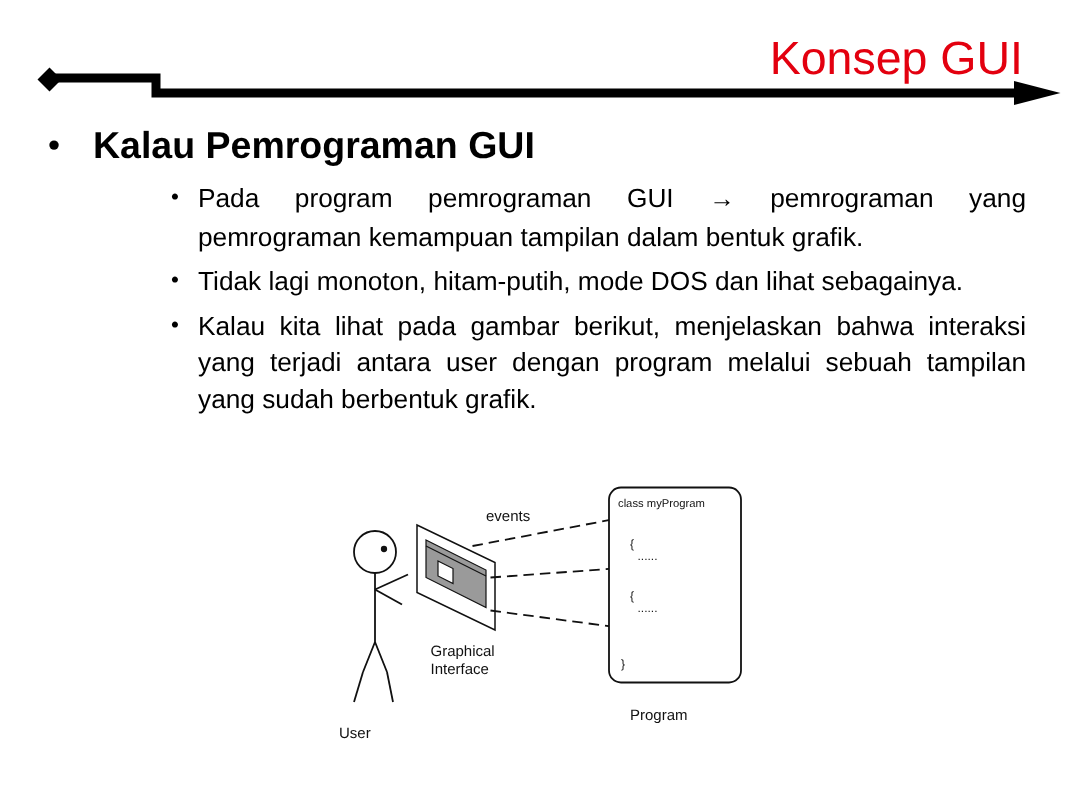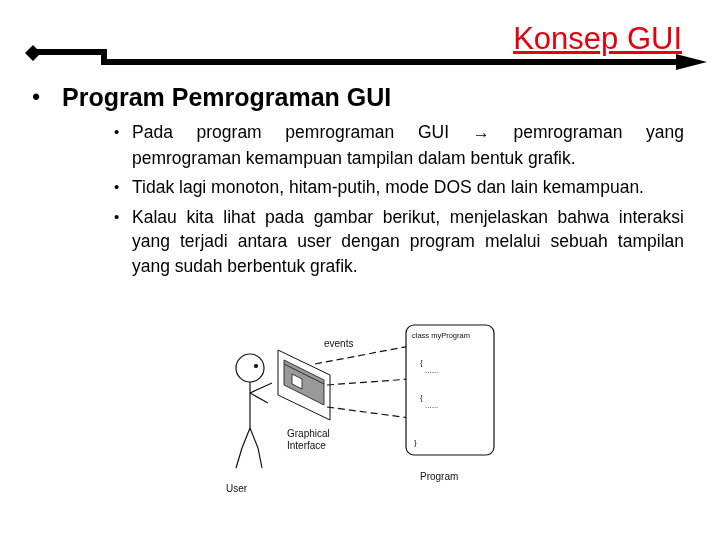--- a/index.html
+++ b/index.html
@@ -17,21 +17,20 @@
     }
     .slide-title {
       position: absolute;
       right: 38px;
       top: 20px;
       font-family: "Liberation Sans", sans-serif;
       font-size: 31px;
       color: #e3000f;
       line-height: 38px;
       letter-spacing: 0px;
-      text-decoration: underline;
     }
     .title-rule {
       position: absolute;
       left: 0;
       top: 0;
     }
     .main-heading {
       position: absolute;
       left: 26px;
       top: 82px;
@@ -93,31 +92,31 @@
 <svg class="title-rule" width="720" height="90" viewBox="0 0 720 90">
   <polygon points="25,53 33,45 41,53 33,61" fill="#000"></polygon>
   <polyline points="35,52 104,52 104,62 680,62" fill="none" stroke="#000" stroke-width="6" stroke-linejoin="miter"></polyline>
   <polygon points="676,54 707,62 676,70" fill="#000"></polygon>
 </svg>
 
 <div class="slide-title">Konsep GUI</div>
 
 <div class="main-heading">
   <span class="bullet">•</span>
-  <span>Program Pemrograman GUI</span>
+  <span>Kalau Pemrograman GUI</span>
 </div>
 
 <ul class="sub-list">
   <li>
     <span class="sub-bullet">•</span>
     <span>Pada program pemrograman GUI </span><span class="arrow-glyph">→</span><span> pemrograman yang pemrograman kemampuan tampilan dalam bentuk grafik.</span>
   </li>
   <li>
     <span class="sub-bullet">•</span>
-    <span>Tidak lagi monoton, hitam-putih, mode DOS dan lain kemampuan.</span>
+    <span>Tidak lagi monoton, hitam-putih, mode DOS dan lihat sebagainya.</span>
   </li>
   <li>
     <span class="sub-bullet">•</span>
     <span>Kalau kita lihat pada gambar  berikut, menjelaskan bahwa interaksi  yang terjadi antara user dengan program melalui sebuah tampilan yang sudah berbentuk grafik.</span>
   </li>
 </ul>
 
 <div class="diagram">
   <svg width="280" height="180" viewBox="0 0 280 180">
 

